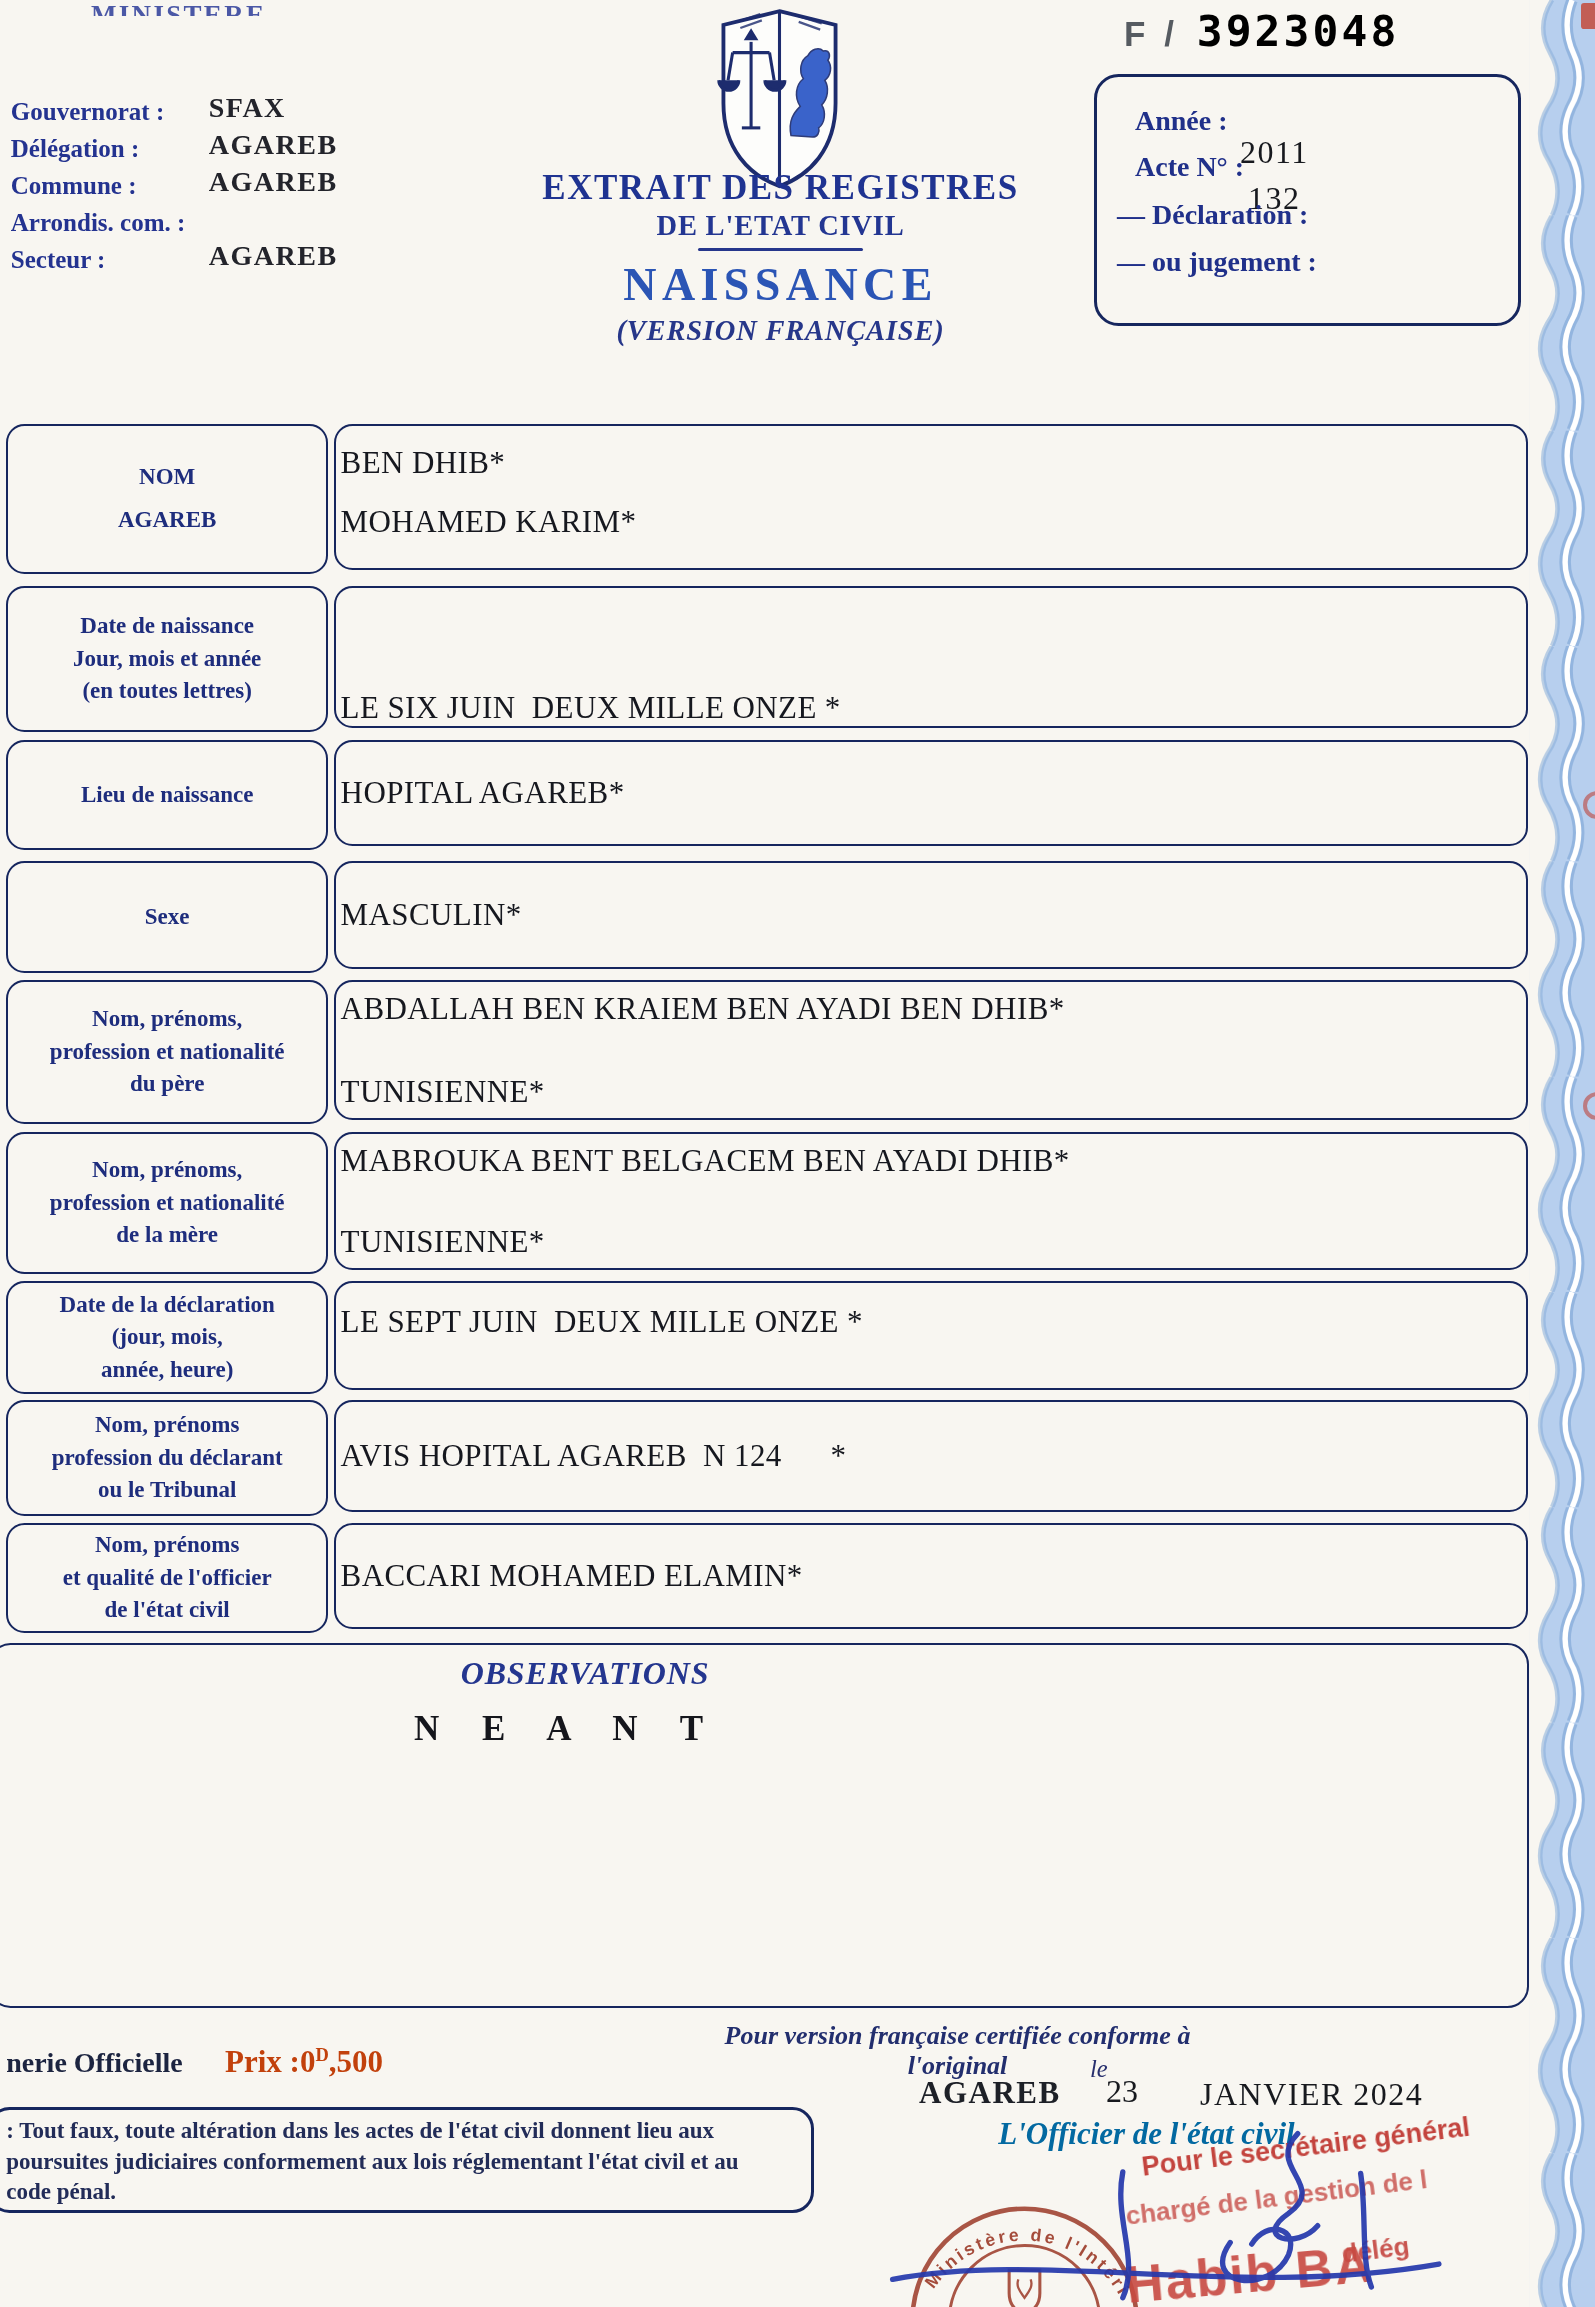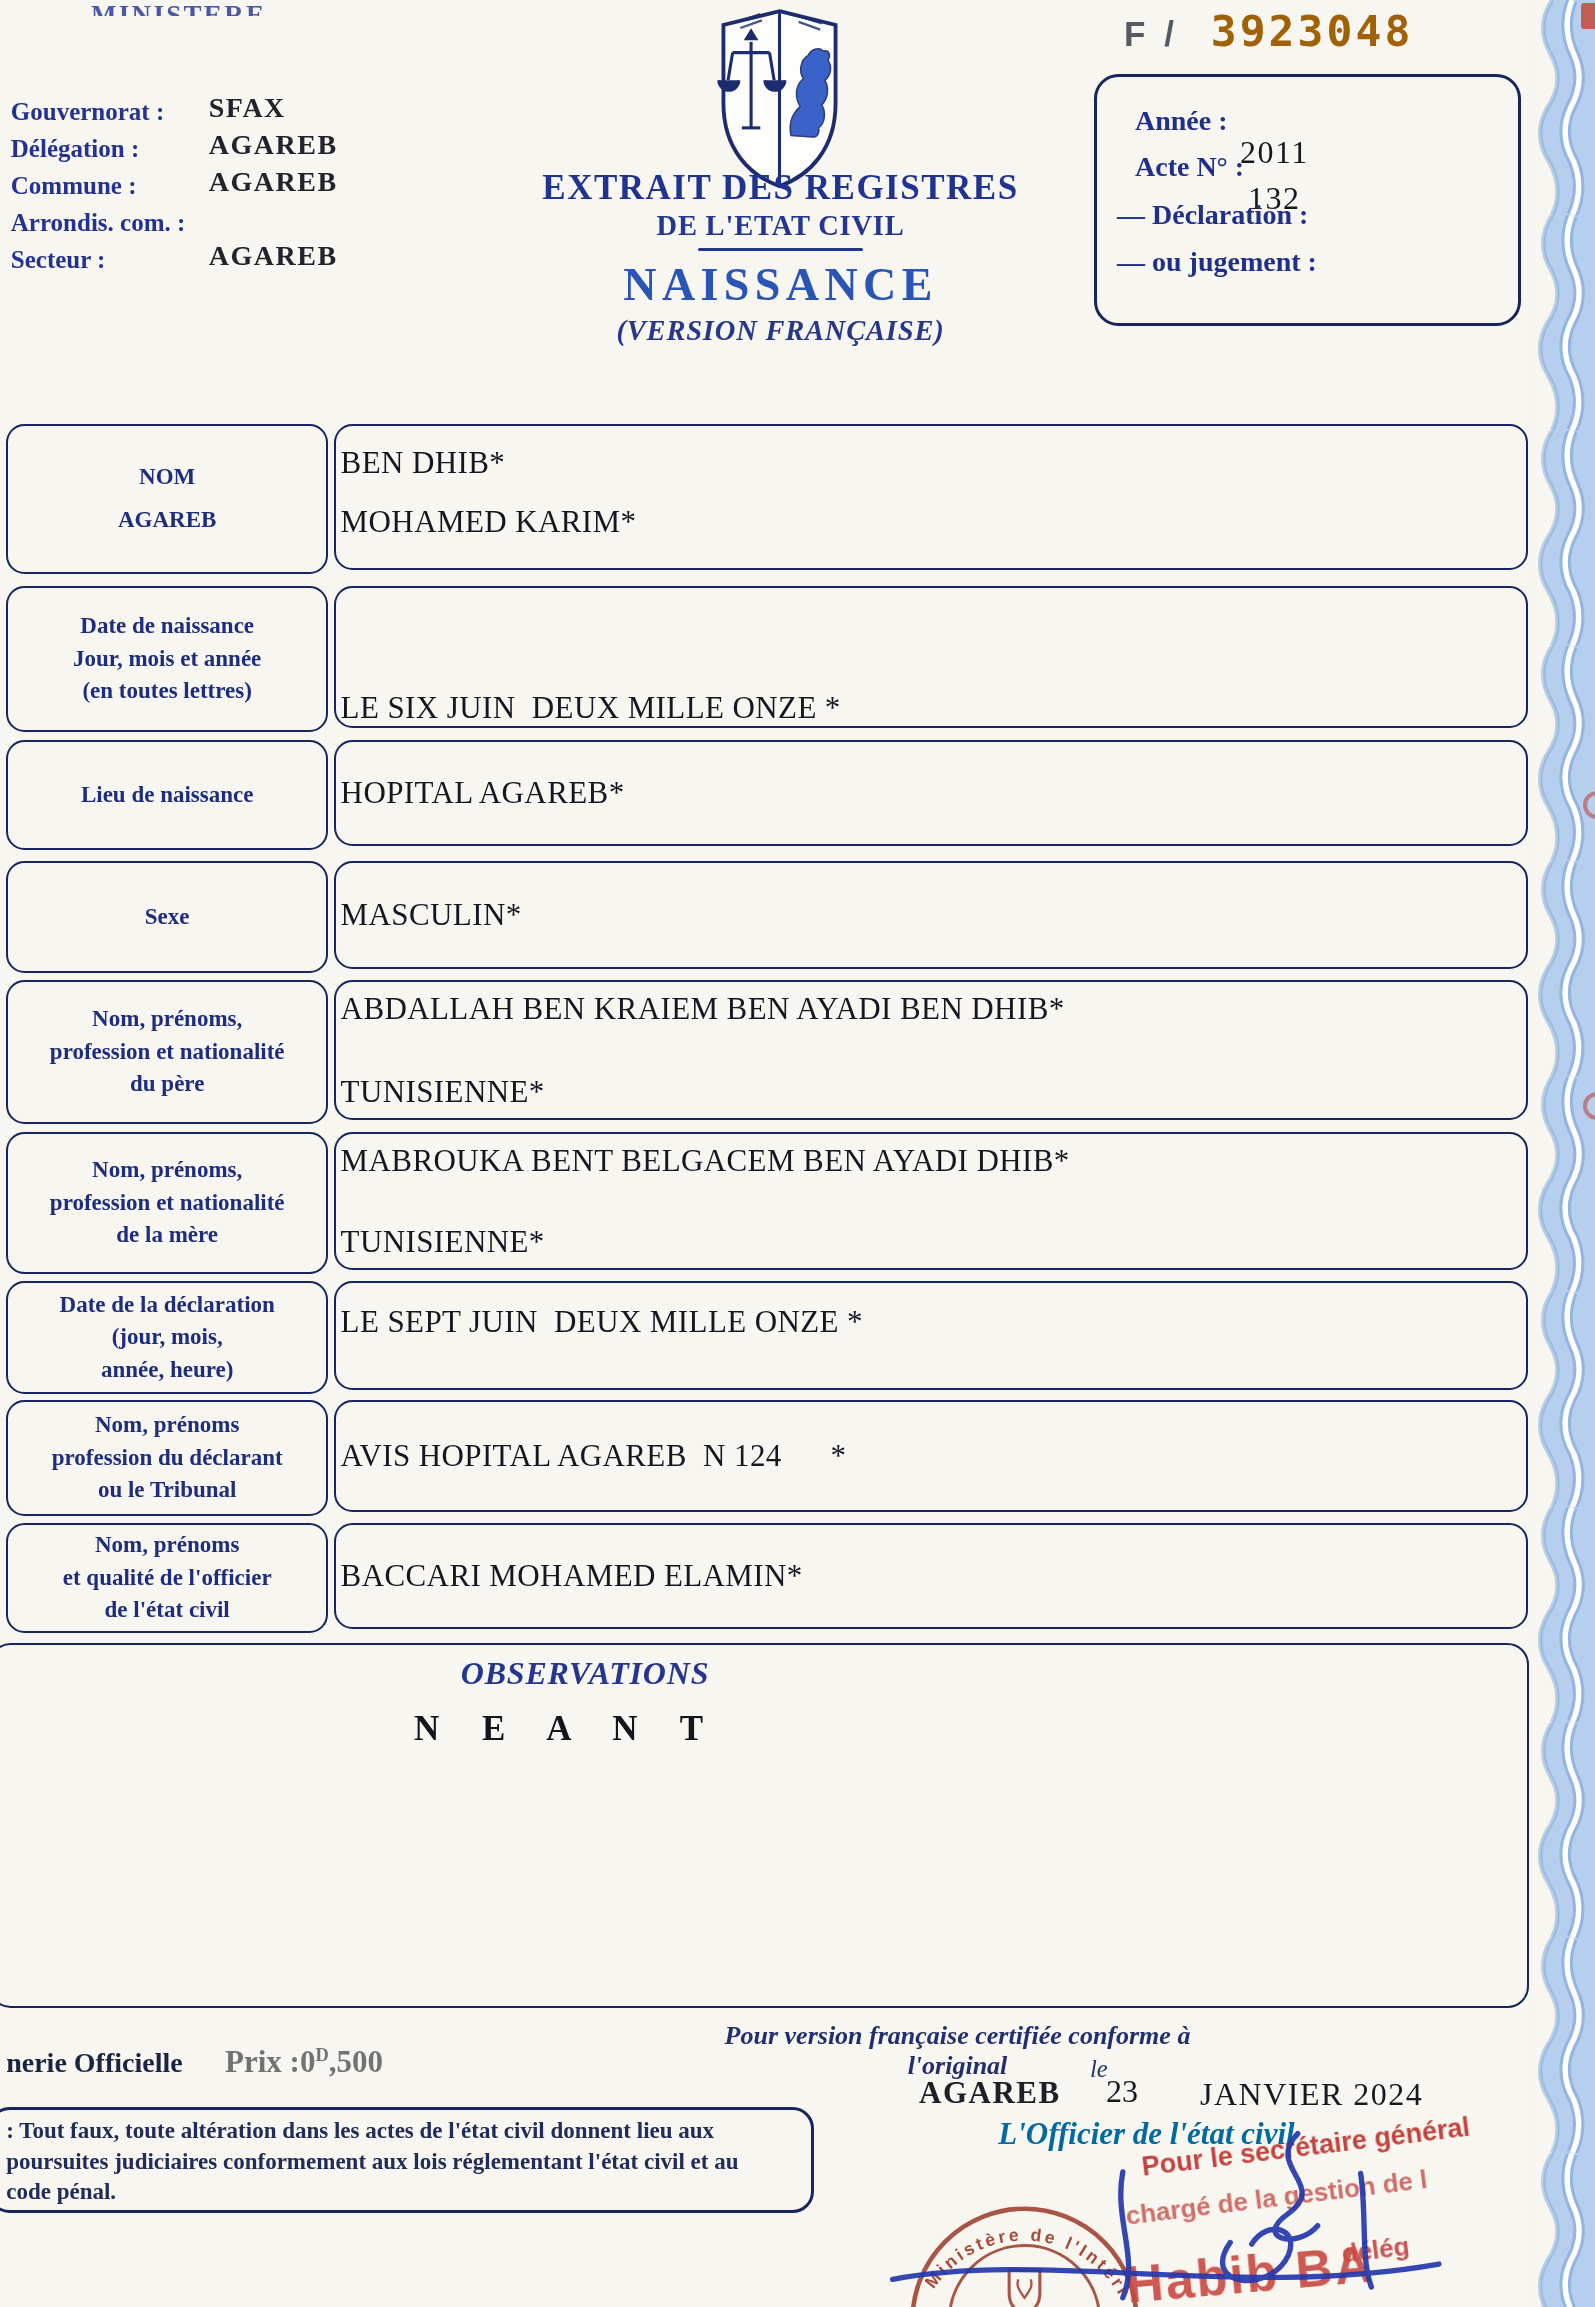--- a/index.html
+++ b/index.html
@@ -18,21 +18,21 @@
   .admin-label{position:absolute;left:0;font-size:25px;font-weight:bold;color:#243390;filter:blur(0.2px);}
   .admin-value{position:absolute;left:198px;top:-6.2px;font-size:28px;font-weight:bold;color:#23242b;letter-spacing:1.5px;}
   .title-wrap{left:469px;top:168px;width:623px;text-align:center;}
   .t1{font-size:35px;font-weight:bold;color:#1f3391;letter-spacing:1.5px;}
   .t2{font-size:28.5px;font-weight:bold;color:#233692;margin-top:1.5px;letter-spacing:0.8px;}
   .t-underline{width:165px;height:3.8px;background:#26368c;margin:6.2px auto 0;border-radius:2.3px;}
   .t3{font-size:46px;font-weight:bold;color:#2b55b5;letter-spacing:5.4px;margin-top:6.2px;}
   .t4{font-size:28.5px;font-weight:bold;font-style:italic;color:#27378a;margin-top:4.6px;letter-spacing:0.8px;}
   .serial{left:1124px;top:6.2px;white-space:nowrap;}
   .serial .f{font-family:"Liberation Sans",sans-serif;font-size:35px;font-weight:bold;color:#565b61;letter-spacing:4.6px;}
-  .serial .num{font-family:"DejaVu Sans Mono",monospace;font-size:43px;font-weight:bold;color:#a16207;letter-spacing:3.1px;margin-left:32px;}
+  .serial .num{font-family:"DejaVu Sans Mono",monospace;font-size:43px;font-weight:bold;color:#000000;letter-spacing:3.1px;margin-left:18px;}
   .acte-box{left:1094px;top:74px;width:421px;height:246px;border:3.1px solid #16265e;border-radius:24.6px;}
   .acte-box .lab{position:absolute;font-size:28px;font-weight:bold;color:#20308a;white-space:nowrap;}
   .acte-box .typed{position:absolute;font-size:32px;color:#17191e;letter-spacing:1.5px;}
   
   .arms{left:714px;top:4.6px;}
   
   .trow{position:absolute;left:0;width:1596px;}
   .lblbox{position:absolute;left:6.2px;width:318px;height:100%;
     border:2.7px solid #16265e;border-radius:18.5px;
     display:flex;align-items:center;justify-content:center;text-align:center;
@@ -49,21 +49,21 @@
   .v-top3{justify-content:flex-start;padding-top:21px;}
   .v-center{justify-content:center;}
   .v-split{justify-content:space-between;padding:9.2px 0 7.7px;}
   
   .obsbox{left:-10.8px;top:1643px;width:1536px;height:361px;border:2.7px solid #16265e;border-radius:21.5px;}
   .obs-title{left:431px;top:1655px;width:308px;text-align:center;
     font-size:32px;font-weight:bold;font-style:italic;color:#24368f;letter-spacing:0.8px;}
   .obs-value{left:414px;top:1709px;font-size:35px;font-weight:600;color:#15161c;letter-spacing:17px;}
   
   .imprimerie{left:6.2px;top:2047px;font-size:28px;font-weight:bold;color:#1c2440;}
-  .prix{left:225px;top:2044px;font-size:31px;font-weight:bold;color:#737373;}
+  .prix{left:225px;top:2044px;font-size:31px;font-weight:bold;color:#c2410c;}
   .prix sup{font-size:18.5px;}
   .warnbox{left:-12.3px;top:2107px;width:820px;height:100px;border:3.1px solid #16265e;border-radius:21.5px;}
   .warntext{left:6.2px;top:2116px;width:784px;font-size:23px;font-weight:bold;color:#222c58;
     line-height:1.33;white-space:pre-wrap;}
   .certline{left:692px;top:2021px;width:531px;text-align:center;font-size:26px;font-weight:bold;
     font-style:italic;color:#222e6e;}
   .place{left:919px;top:2075px;font-size:31px;font-weight:bold;color:#1d2027;letter-spacing:1.5px;}
   .le{left:1090px;top:2055px;font-size:24.6px;font-style:italic;color:#28306e;}
   .dday{left:1106px;top:2073px;font-size:32px;color:#17191e;}
   .drest{left:1200px;top:2076px;font-size:32px;color:#17191e;letter-spacing:1.5px;white-space:nowrap;}

